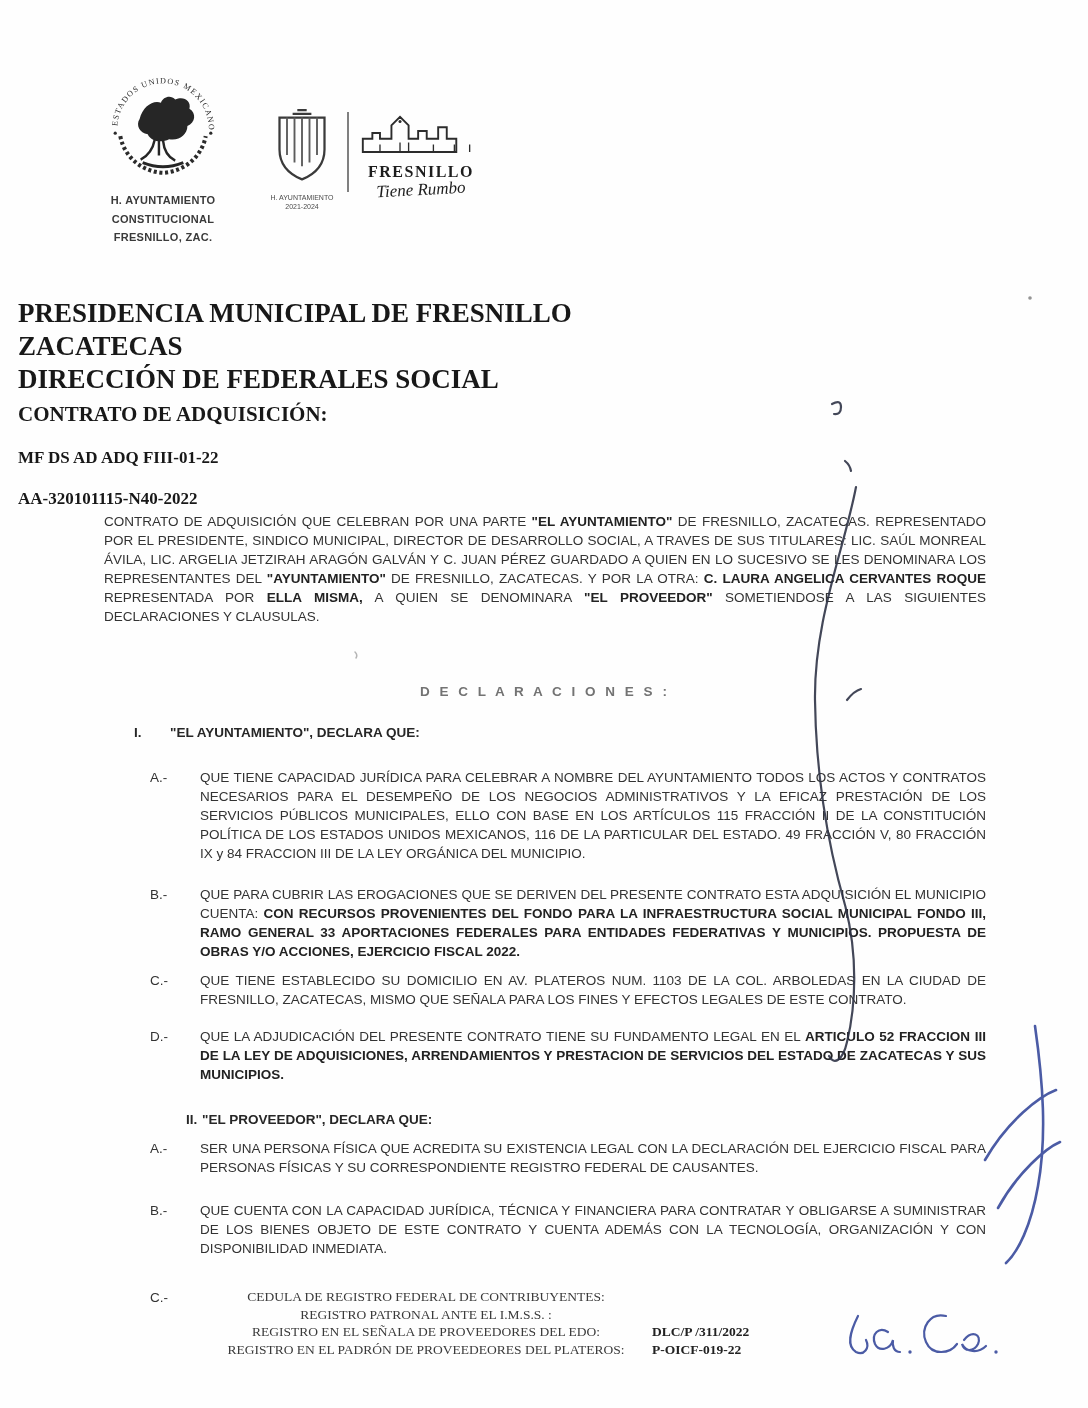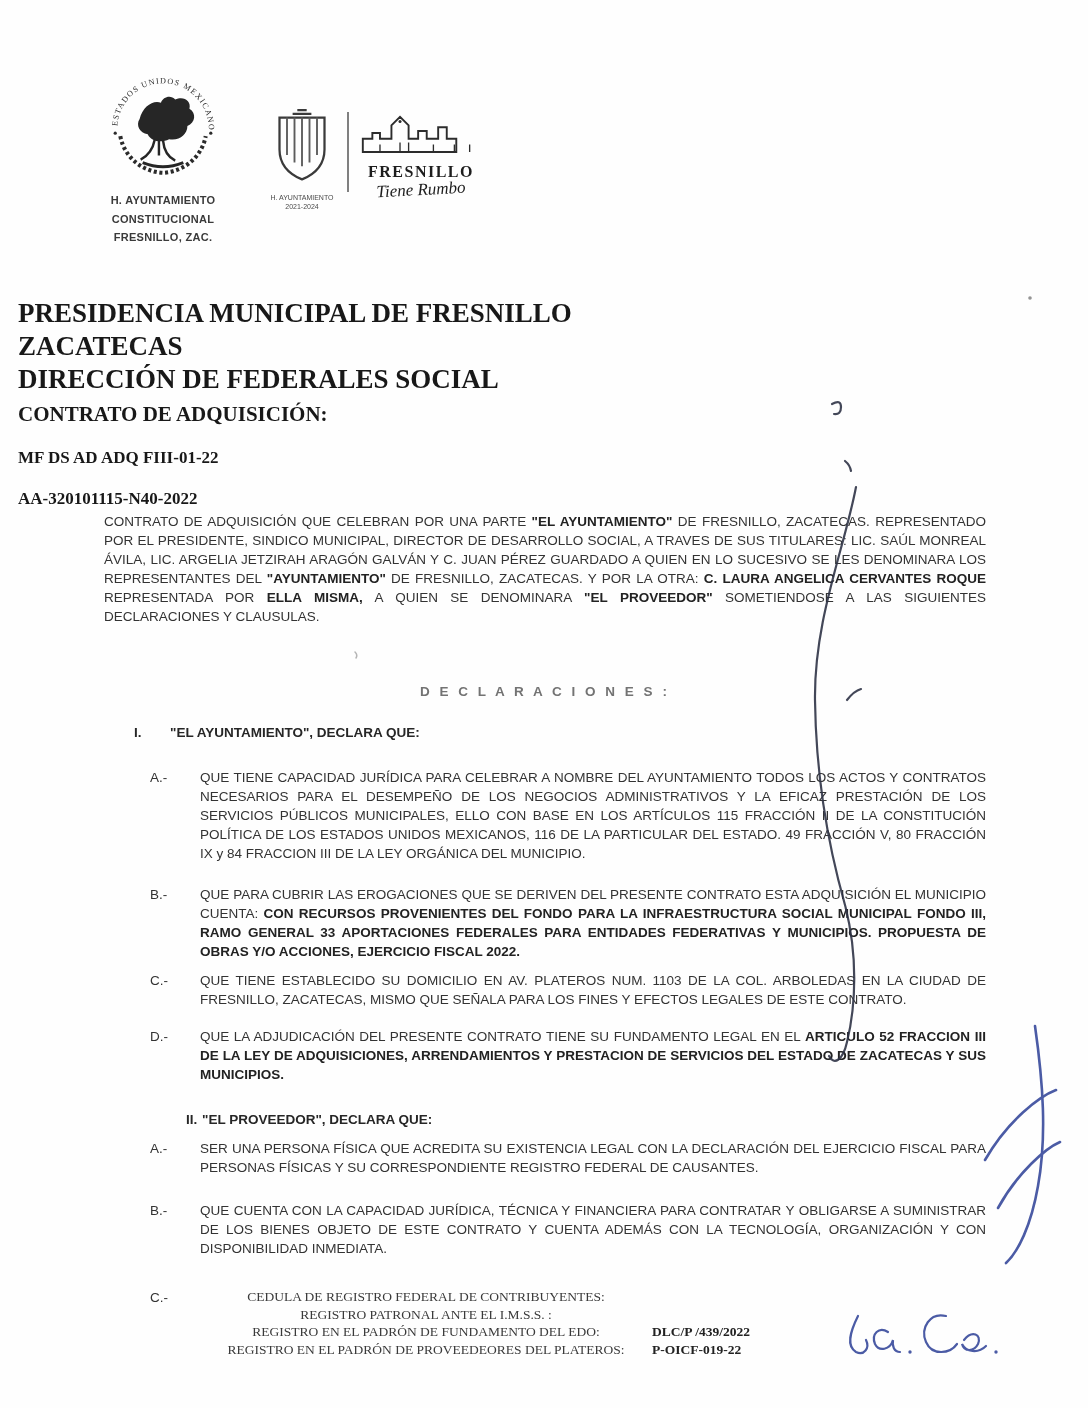--- a/index.html
+++ b/index.html
@@ -173,22 +173,22 @@
       <div class="reg-rows">
         <div class="reg-row">
           <span class="reg-label">CEDULA DE REGISTRO FEDERAL DE CONTRIBUYENTES:</span>
           <span class="reg-value"></span>
         </div>
         <div class="reg-row">
           <span class="reg-label">REGISTRO PATRONAL ANTE EL I.M.S.S. :</span>
           <span class="reg-value"></span>
         </div>
         <div class="reg-row">
-          <span class="reg-label">REGISTRO EN EL PADRÓN DE FUNDAMENTO DEL EDO:</span>
-          <span class="reg-value">DLC/P /439/2022</span>
+          <span class="reg-label">REGISTRO EN EL SEÑALA DE PROVEEDORES DEL EDO:</span>
+          <span class="reg-value">DLC/P /311/2022</span>
         </div>
         <div class="reg-row">
           <span class="reg-label">REGISTRO EN EL PADRÓN DE PROVEEDEORES DEL PLATEROS:</span>
           <span class="reg-value">P-OICF-019-22</span>
         </div>
       </div>
     </div>
 
   </div>
 

